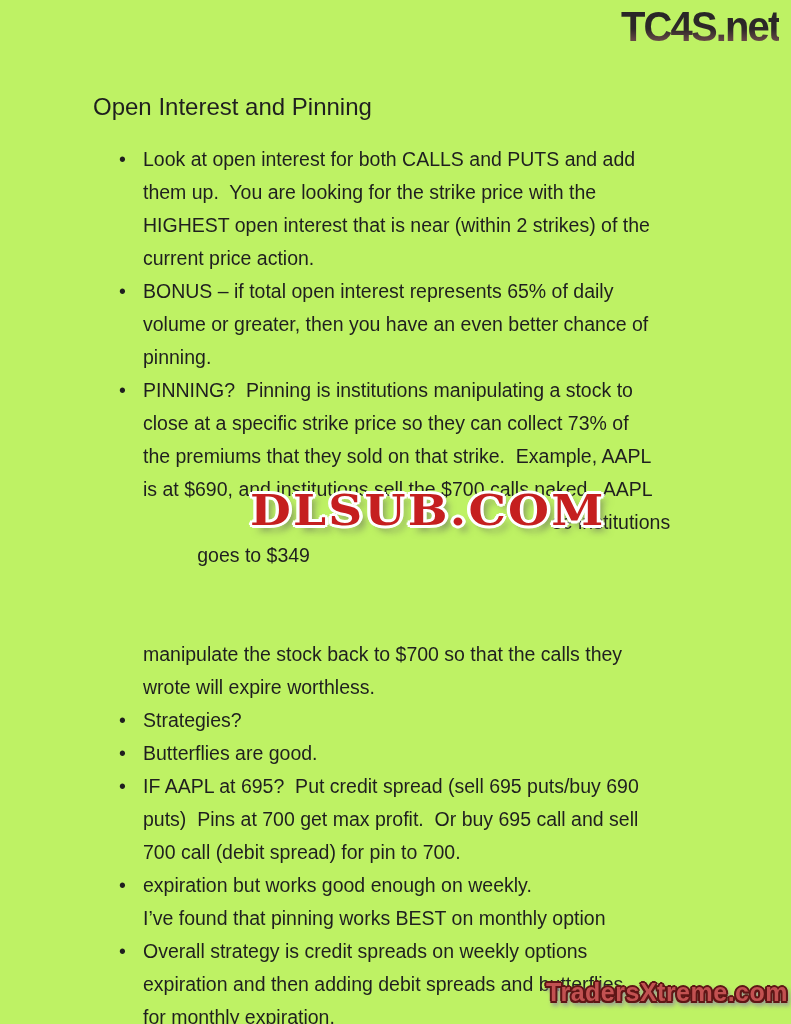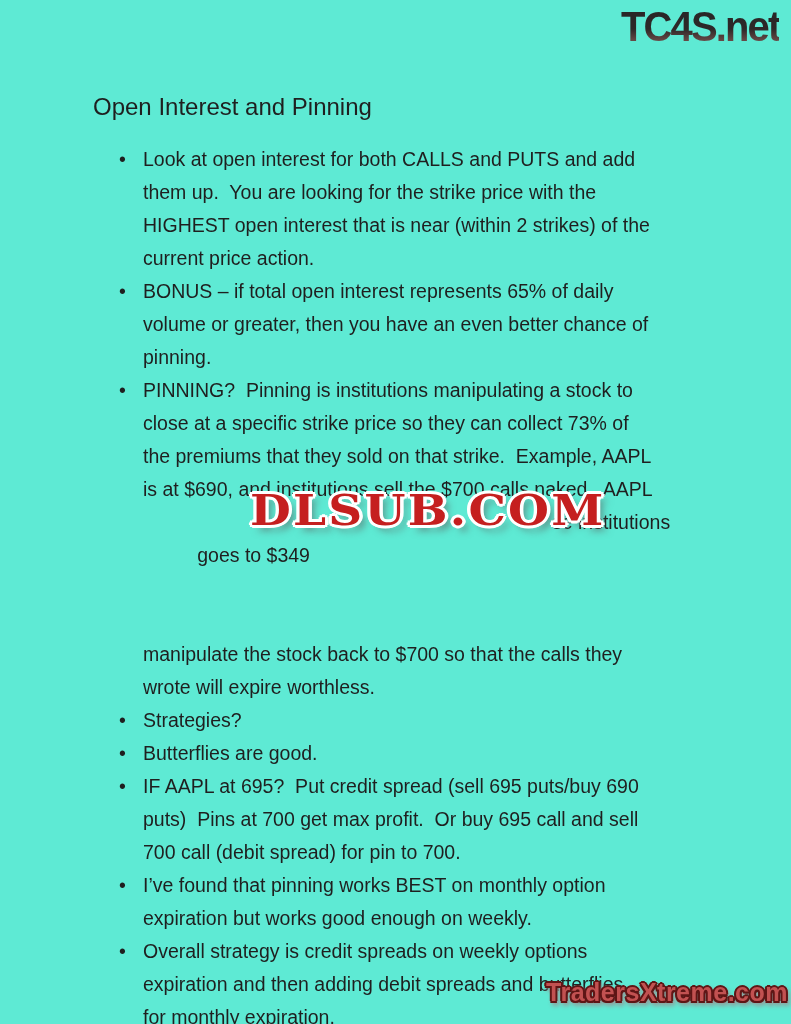--- a/index.html
+++ b/index.html
@@ -1,18 +1,18 @@
 <!DOCTYPE html>
 <html><head>
 <meta charset="utf-8">
 <style>
   html,body { margin:0; padding:0; background:#888; }
   .page {
     position:relative; width:791px; height:1024px; margin:0 auto;
-    background:#5eead4; overflow:hidden;
+    background:#bef264; overflow:hidden;
     font-family:"Liberation Sans", sans-serif;
   }
 
   
   .tc4s {
     position:absolute; top:2px; right:12px;
     font-size:43px; font-weight:bold; letter-spacing:-2px;
     color:#3a2f2e;
     transform:scaleX(0.93); transform-origin:100% 0;
   }
@@ -112,22 +112,22 @@
 
       <div class="li">
         <span class="dot">•</span>
         <div class="line">IF AAPL at 695?  Put credit spread (sell 695 puts/buy 690</div>
         <div class="line">puts)  Pins at 700 get max profit.  Or buy 695 call and sell</div>
         <div class="line">700 call (debit spread) for pin to 700.</div>
       </div>
 
       <div class="li">
         <span class="dot">•</span>
+        <div class="line">expiration but works good enough on weekly.</div>
         <div class="line">I’ve found that pinning works BEST on monthly option</div>
-        <div class="line">expiration but works good enough on weekly.</div>
       </div>
 
       <div class="li">
         <span class="dot">•</span>
         <div class="line">Overall strategy is credit spreads on weekly options</div>
         <div class="line">expiration and then adding debit spreads and butterflies</div>
         <div class="line">for monthly expiration.</div>
       </div>
 
     </div>

